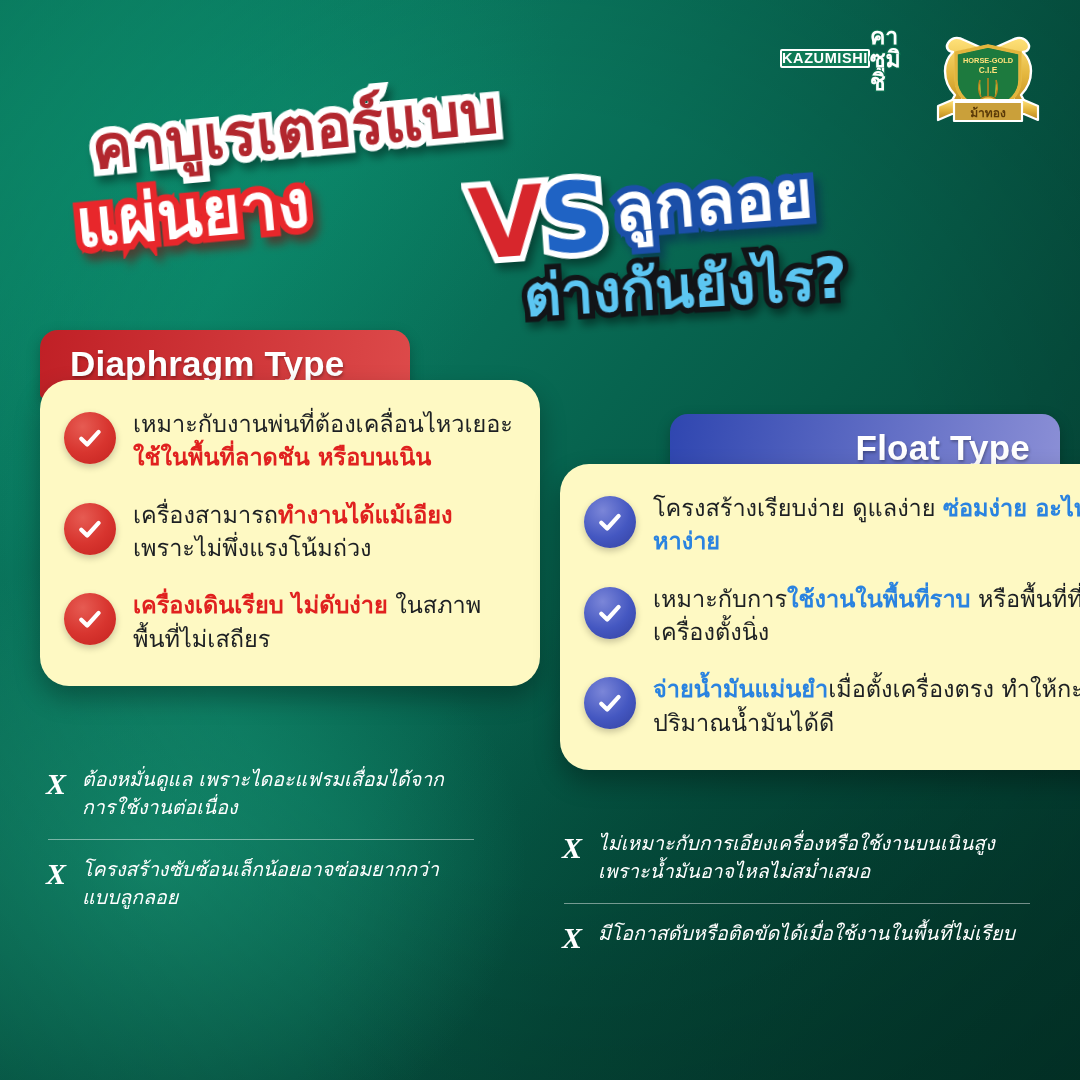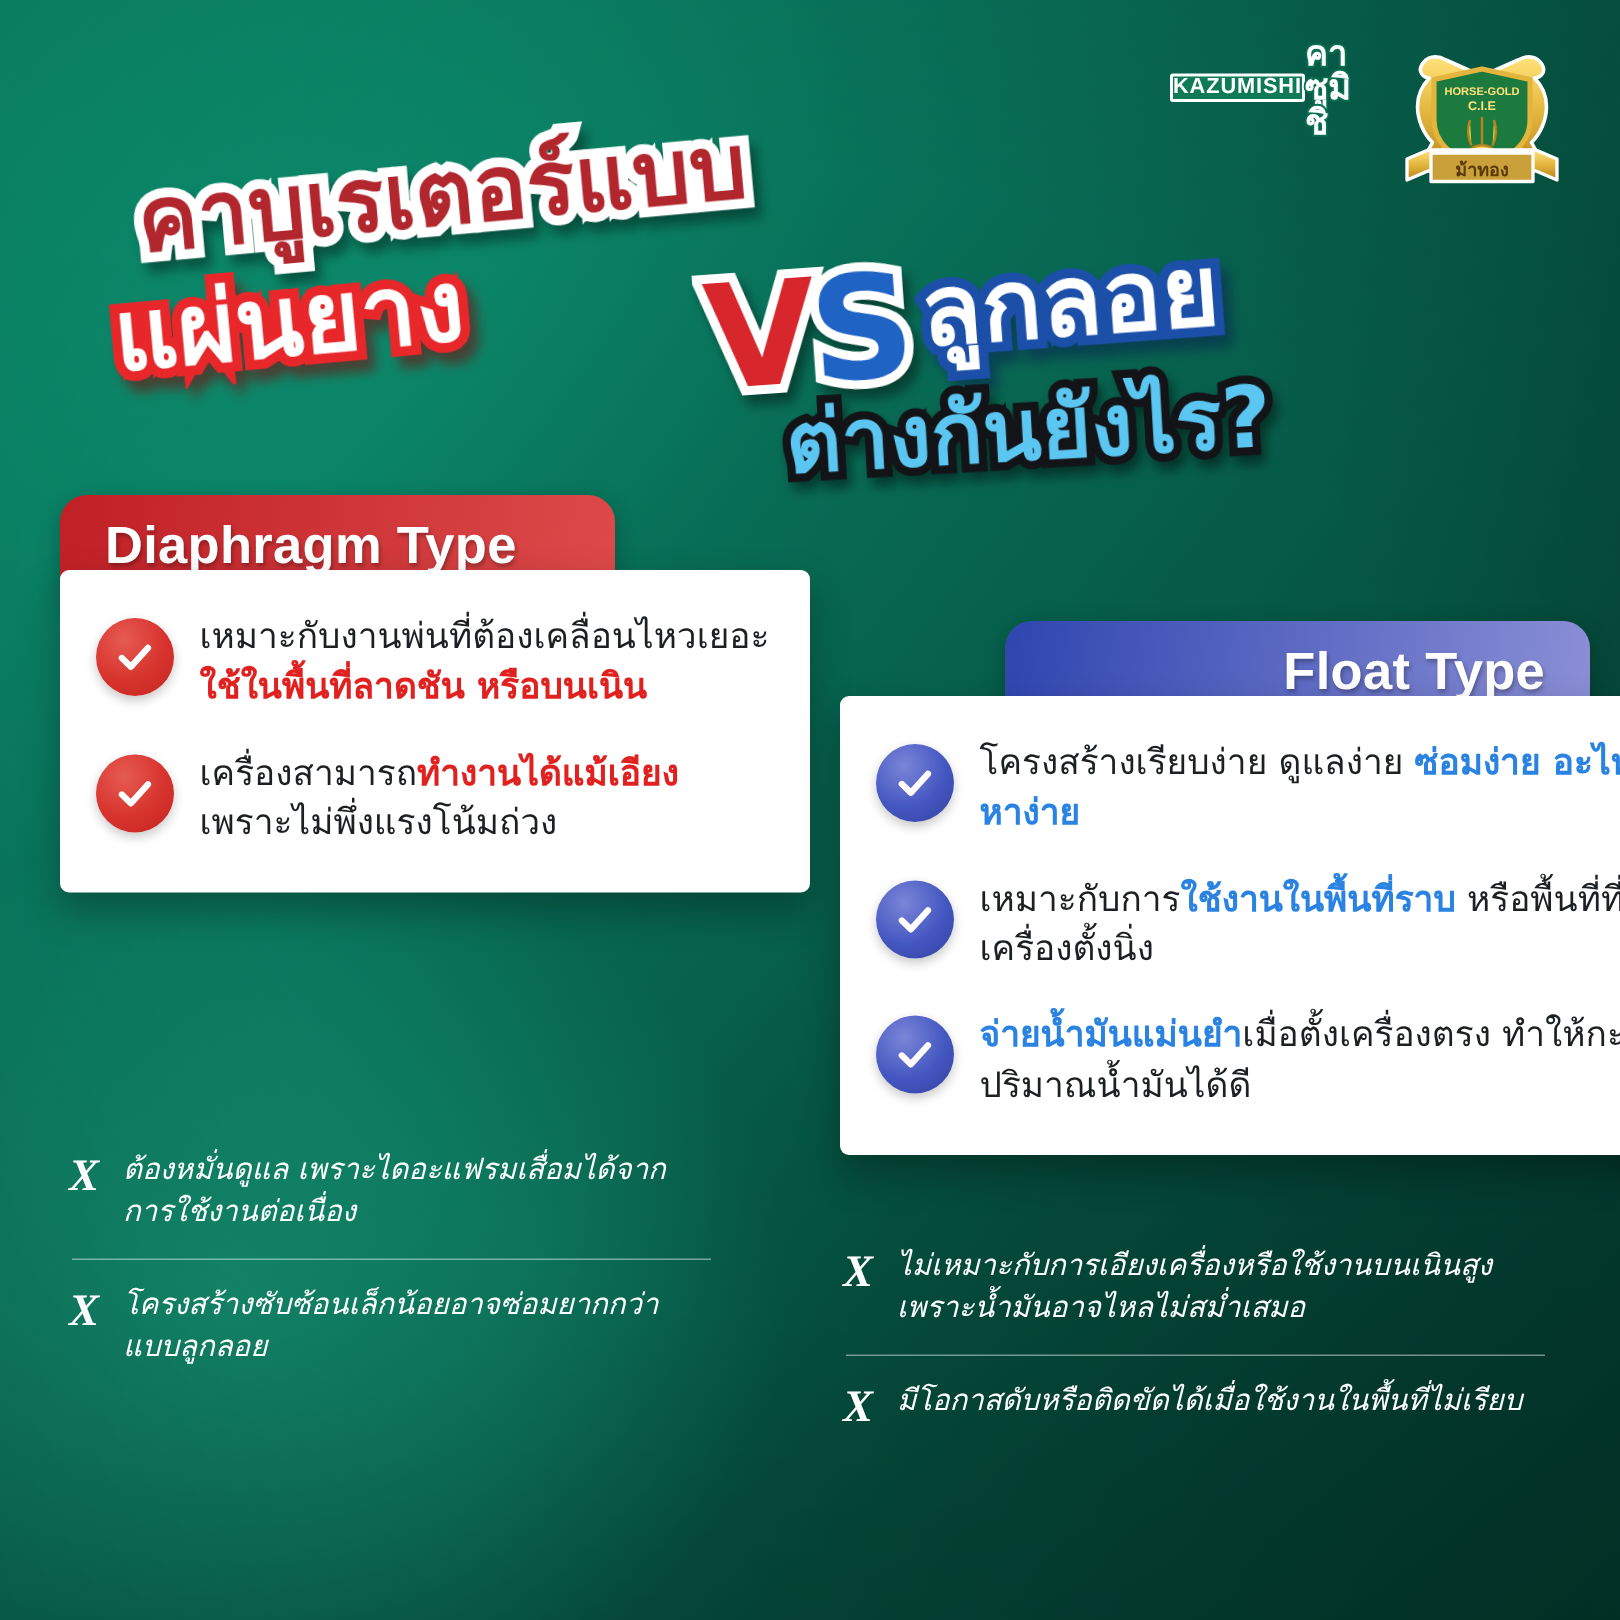--- a/index.html
+++ b/index.html
@@ -103,22 +103,22 @@
   }
   #tab-left{ width:370px; background:linear-gradient(100deg,#c02026 0%,#dd4a4a 100%); justify-content:flex-start; }
   #tab-right{ width:390px; margin-left:110px; background:linear-gradient(100deg,#2f46b0 0%,#8b8fd6 100%); justify-content:flex-end; }
   .tab h2{
     color:#ffffff; font-size:35px; font-weight:bold; letter-spacing:0.2px;
     font-family:"Liberation Sans",sans-serif;
     text-shadow:1px 2px 3px rgba(0,0,0,0.30);
   }
 
   .card{
-    position:relative; margin-top:-18px; background:#ffffff;
-    border-radius:6px; padding:26px 26px 30px 24px;
+    position:relative; margin-top:-18px; background:#fef9c3;
+    border-radius:29px; padding:26px 26px 30px 24px;
     box-shadow:0 12px 26px rgba(0,0,0,0.30);
   }
   .blist{ display:flex; flex-direction:column; gap:22px; }
   .brow{ display:flex; align-items:flex-start; gap:17px; }
   .chk{
     flex:0 0 auto; width:52px; height:52px; border-radius:50%;
     display:flex; align-items:center; justify-content:center; margin-top:6px;
     box-shadow:0 3px 7px rgba(0,0,0,0.22);
   }
   .chk.red { background:radial-gradient(circle at 36% 28%,#e65b52 0%,#d8352f 52%,#c4221f 100%); }
@@ -219,20 +219,28 @@
           <div class="btxt"><span>เหมาะกับงานพ่นที่ต้องเคลื่อนไหวเยอะ </span><span class="hi-red">ใช้ในพื้นที่ลาดชัน หรือบนเนิน</span></div>
         </div>
         <div class="brow">
           <div class="chk red">
             <svg viewBox="0 0 24 24">
               <path d="M4.5 12.6 L9.6 17.6 L19.4 6.8" fill="none" stroke="#ffffff" stroke-width="3.6" stroke-linecap="round" stroke-linejoin="round"></path>
             </svg>
           </div>
           <div class="btxt"><span>เครื่องสามารถ</span><span class="hi-red">ทำงานได้แม้เอียง</span><span> เพราะไม่พึ่งแรงโน้มถ่วง</span></div>
         </div>
+        <div class="brow">
+          <div class="chk red">
+            <svg viewBox="0 0 24 24">
+              <path d="M4.5 12.6 L9.6 17.6 L19.4 6.8" fill="none" stroke="#ffffff" stroke-width="3.6" stroke-linecap="round" stroke-linejoin="round"></path>
+            </svg>
+          </div>
+          <div class="btxt"><span class="hi-red">เครื่องเดินเรียบ ไม่ดับง่าย</span><span> ในสภาพพื้นที่ไม่เสถียร</span></div>
+        </div>
       </div>
   </div>
 </div>
 
 <div class="panel" id="panel-right">
   <div class="tab" id="tab-right">
     <h2>Float Type</h2>
   </div>
   <div class="card">
     <div class="blist" id="pros-right">

